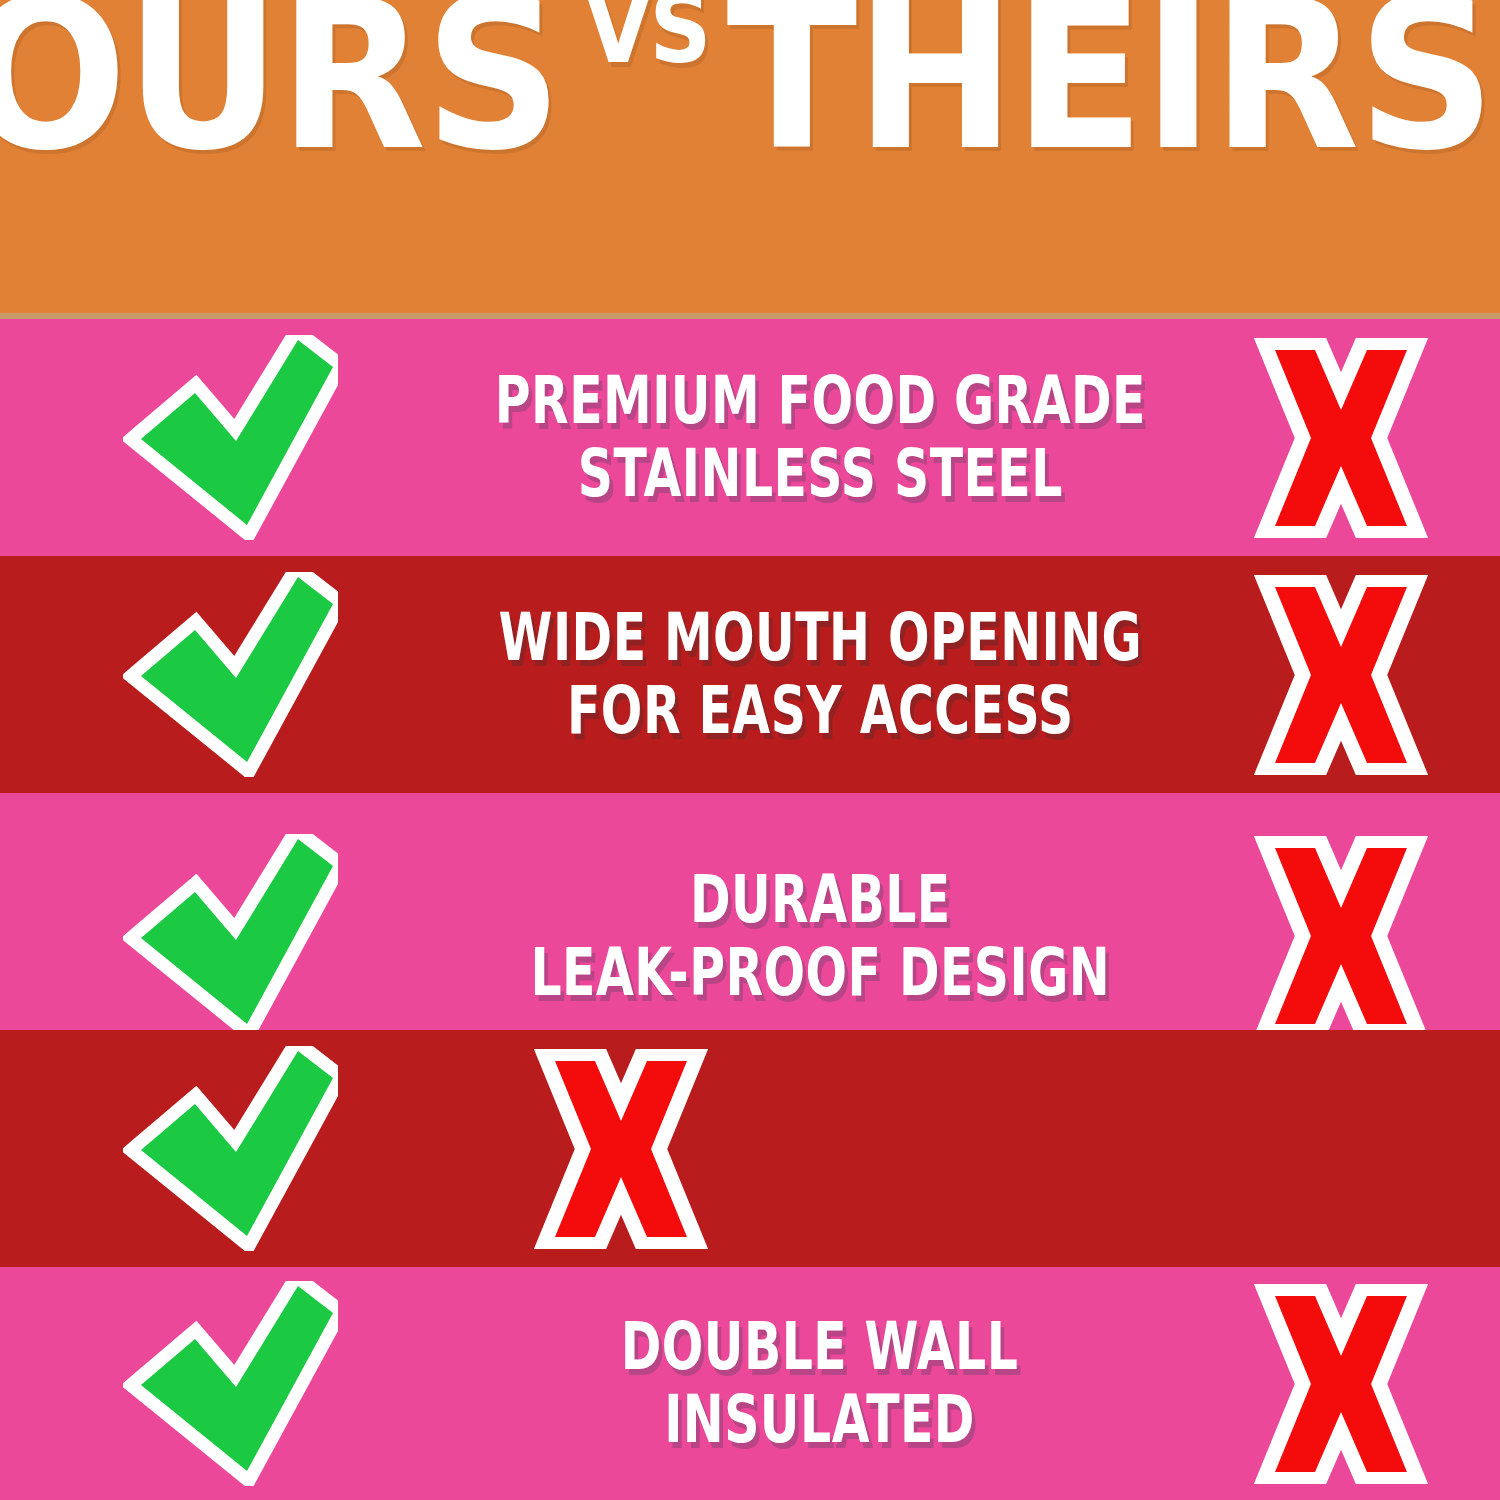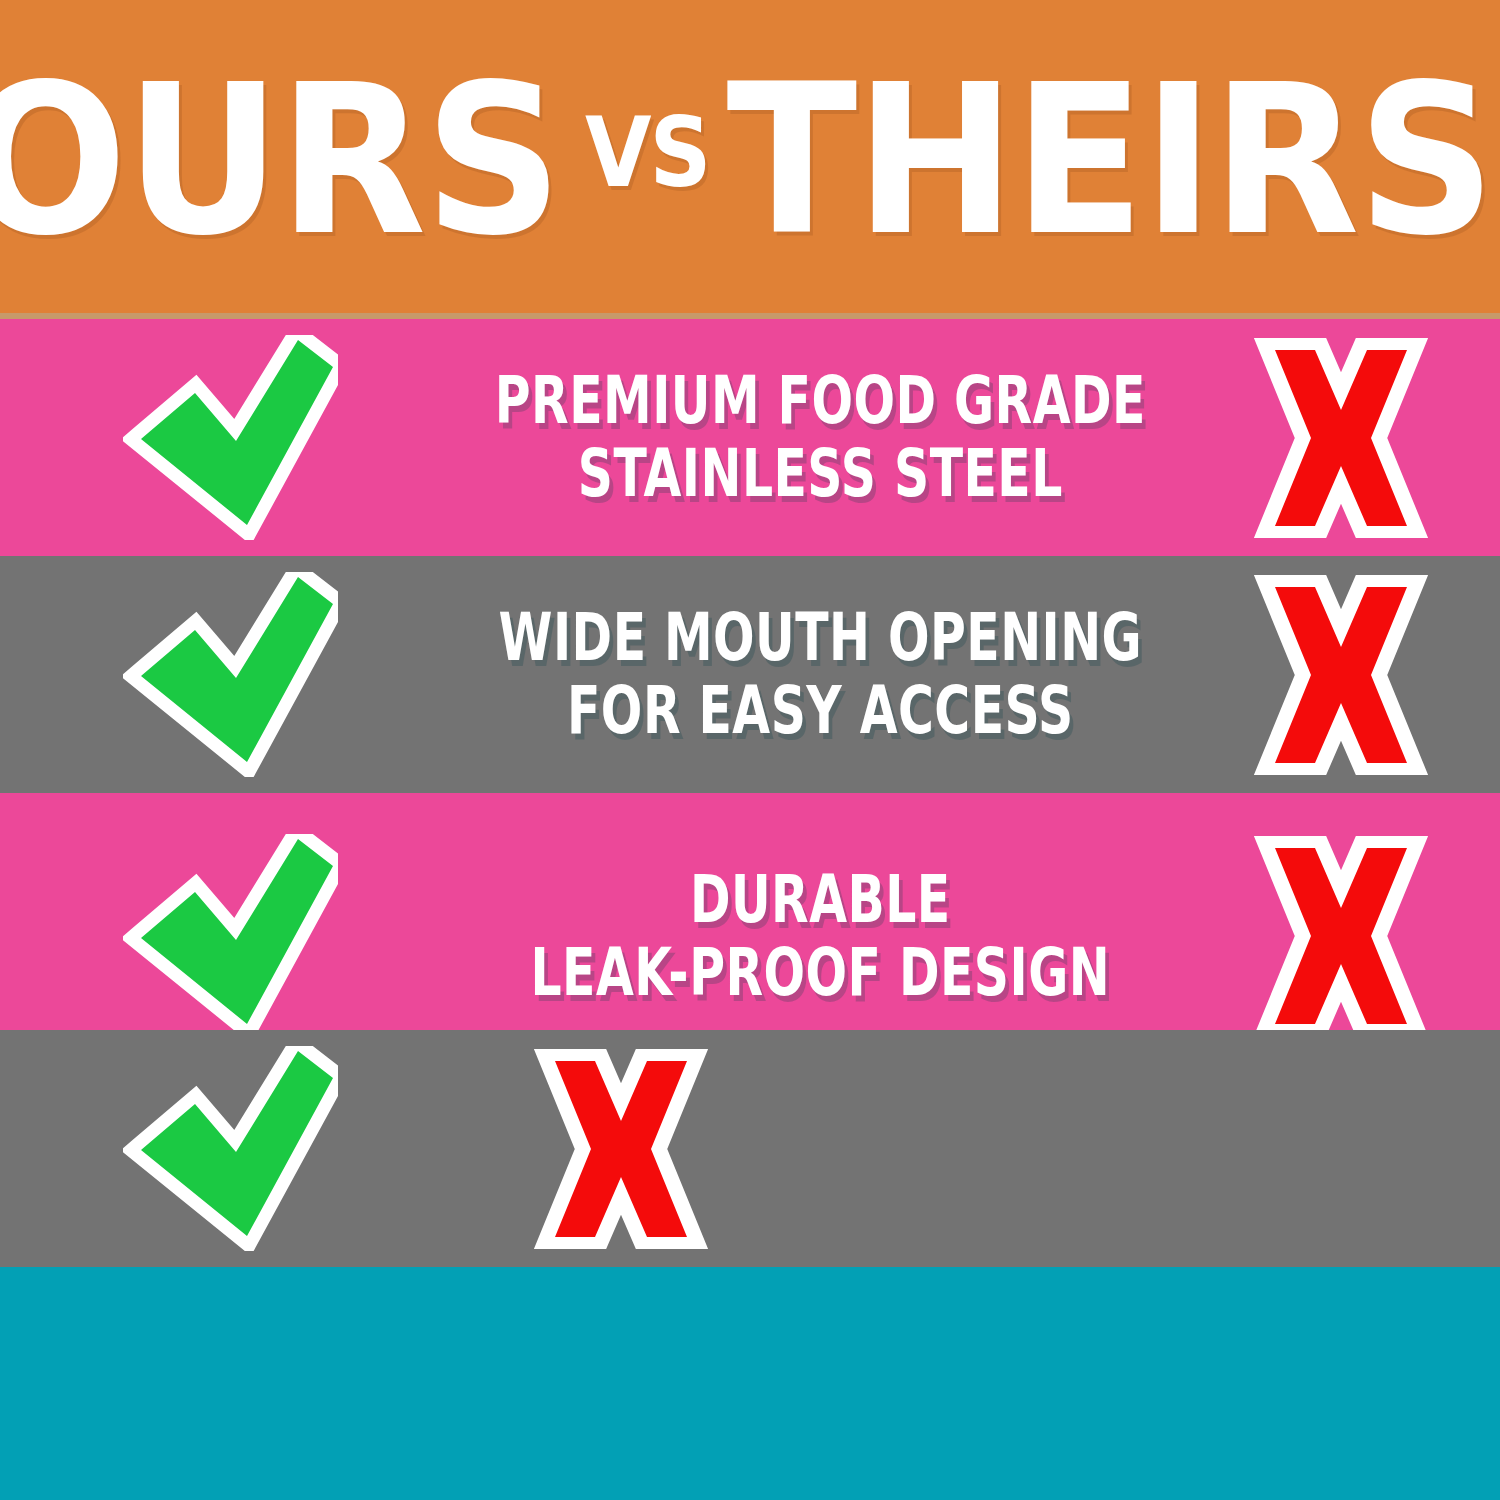--- a/index.html
+++ b/index.html
@@ -12,21 +12,21 @@
   #board{position:relative;width:1500px;height:1500px;}
 
   
   .header{
     position:absolute;left:0;top:0;width:1500px;height:319px;
     background:#E08136;
     overflow:hidden;
   }
   .header-inner{
     position:absolute;left:0;top:0;width:1456px;height:319px;
-    display:flex;align-items:center;justify-content:center;
+    display:flex;justify-content:center;
     gap:10px;
   }
   .hword{
     color:#FFFFFF;
     font-family:"DejaVu Sans", sans-serif;
     font-weight:bold;
     font-size:185px;
     line-height:0.88;
     letter-spacing:-2px;
     transform:scaleY(1.10) scaleX(1.02);
@@ -50,21 +50,21 @@
     position:absolute;left:0;top:313px;width:1500px;height:6px;
     background:#C79A6A;
   }
 
   
   .row{
     position:absolute;left:0;width:1500px;
     display:flex;align-items:center;
   }
   .row.dark{background:#ec4899;}
-  .row.light{background:#737373;}
+  .row.light{background:#b91c1c;}
 
   .cell-check{
     width:460px;flex:0 0 460px;
     display:flex;align-items:center;justify-content:center;
   }
   .cell-text{
     flex:1 1 auto;
     display:flex;align-items:center;justify-content:center;
     padding:0 10px;
   }
@@ -168,14 +168,32 @@
       </svg>
     </div>
     <div class="cell-x">
       <svg class="icon-x" width="175" height="200" viewBox="0 0 175 200">
         <path d="M22 12 L62 12 L88 72 L114 12 L154 12 L118 100 L154 188 L114 188 L88 128 L62 188 L22 188 L58 100 Z" fill="#F40B0B" stroke="#FFFFFF" stroke-width="30" stroke-linejoin="miter"></path>
         <path d="M22 12 L62 12 L88 72 L114 12 L154 12 L118 100 L154 188 L114 188 L88 128 L62 188 L22 188 L58 100 Z" fill="#F40B0B"></path>
       </svg>
     </div>
   </div>
 
+  <div class="row dark" style="top:1267px;height:233px;">
+    <div class="cell-check">
+      <svg class="icon-check" width="215" height="205" viewBox="0 0 215 205">
+        <path d="M18 104 L72 58 L113 106 L175 5 L210 32 L124 190 Z" fill="#1BC943" stroke="#FFFFFF" stroke-width="26" stroke-linejoin="miter"></path>
+        <path d="M18 104 L72 58 L113 106 L175 5 L210 32 L124 190 Z" fill="#1BC943"></path>
+      </svg>
+    </div>
+    <div class="cell-text">
+      <div class="feature-text">DOUBLE WALL
+INSULATED</div>
+    </div>
+    <div class="cell-x">
+      <svg class="icon-x" width="175" height="200" viewBox="0 0 175 200">
+        <path d="M22 12 L62 12 L88 72 L114 12 L154 12 L118 100 L154 188 L114 188 L88 128 L62 188 L22 188 L58 100 Z" fill="#F40B0B" stroke="#FFFFFF" stroke-width="30" stroke-linejoin="miter"></path>
+        <path d="M22 12 L62 12 L88 72 L114 12 L154 12 L118 100 L154 188 L114 188 L88 128 L62 188 L22 188 L58 100 Z" fill="#F40B0B"></path>
+      </svg>
+    </div>
+  </div>
 
 </div>
 
 </body></html>

